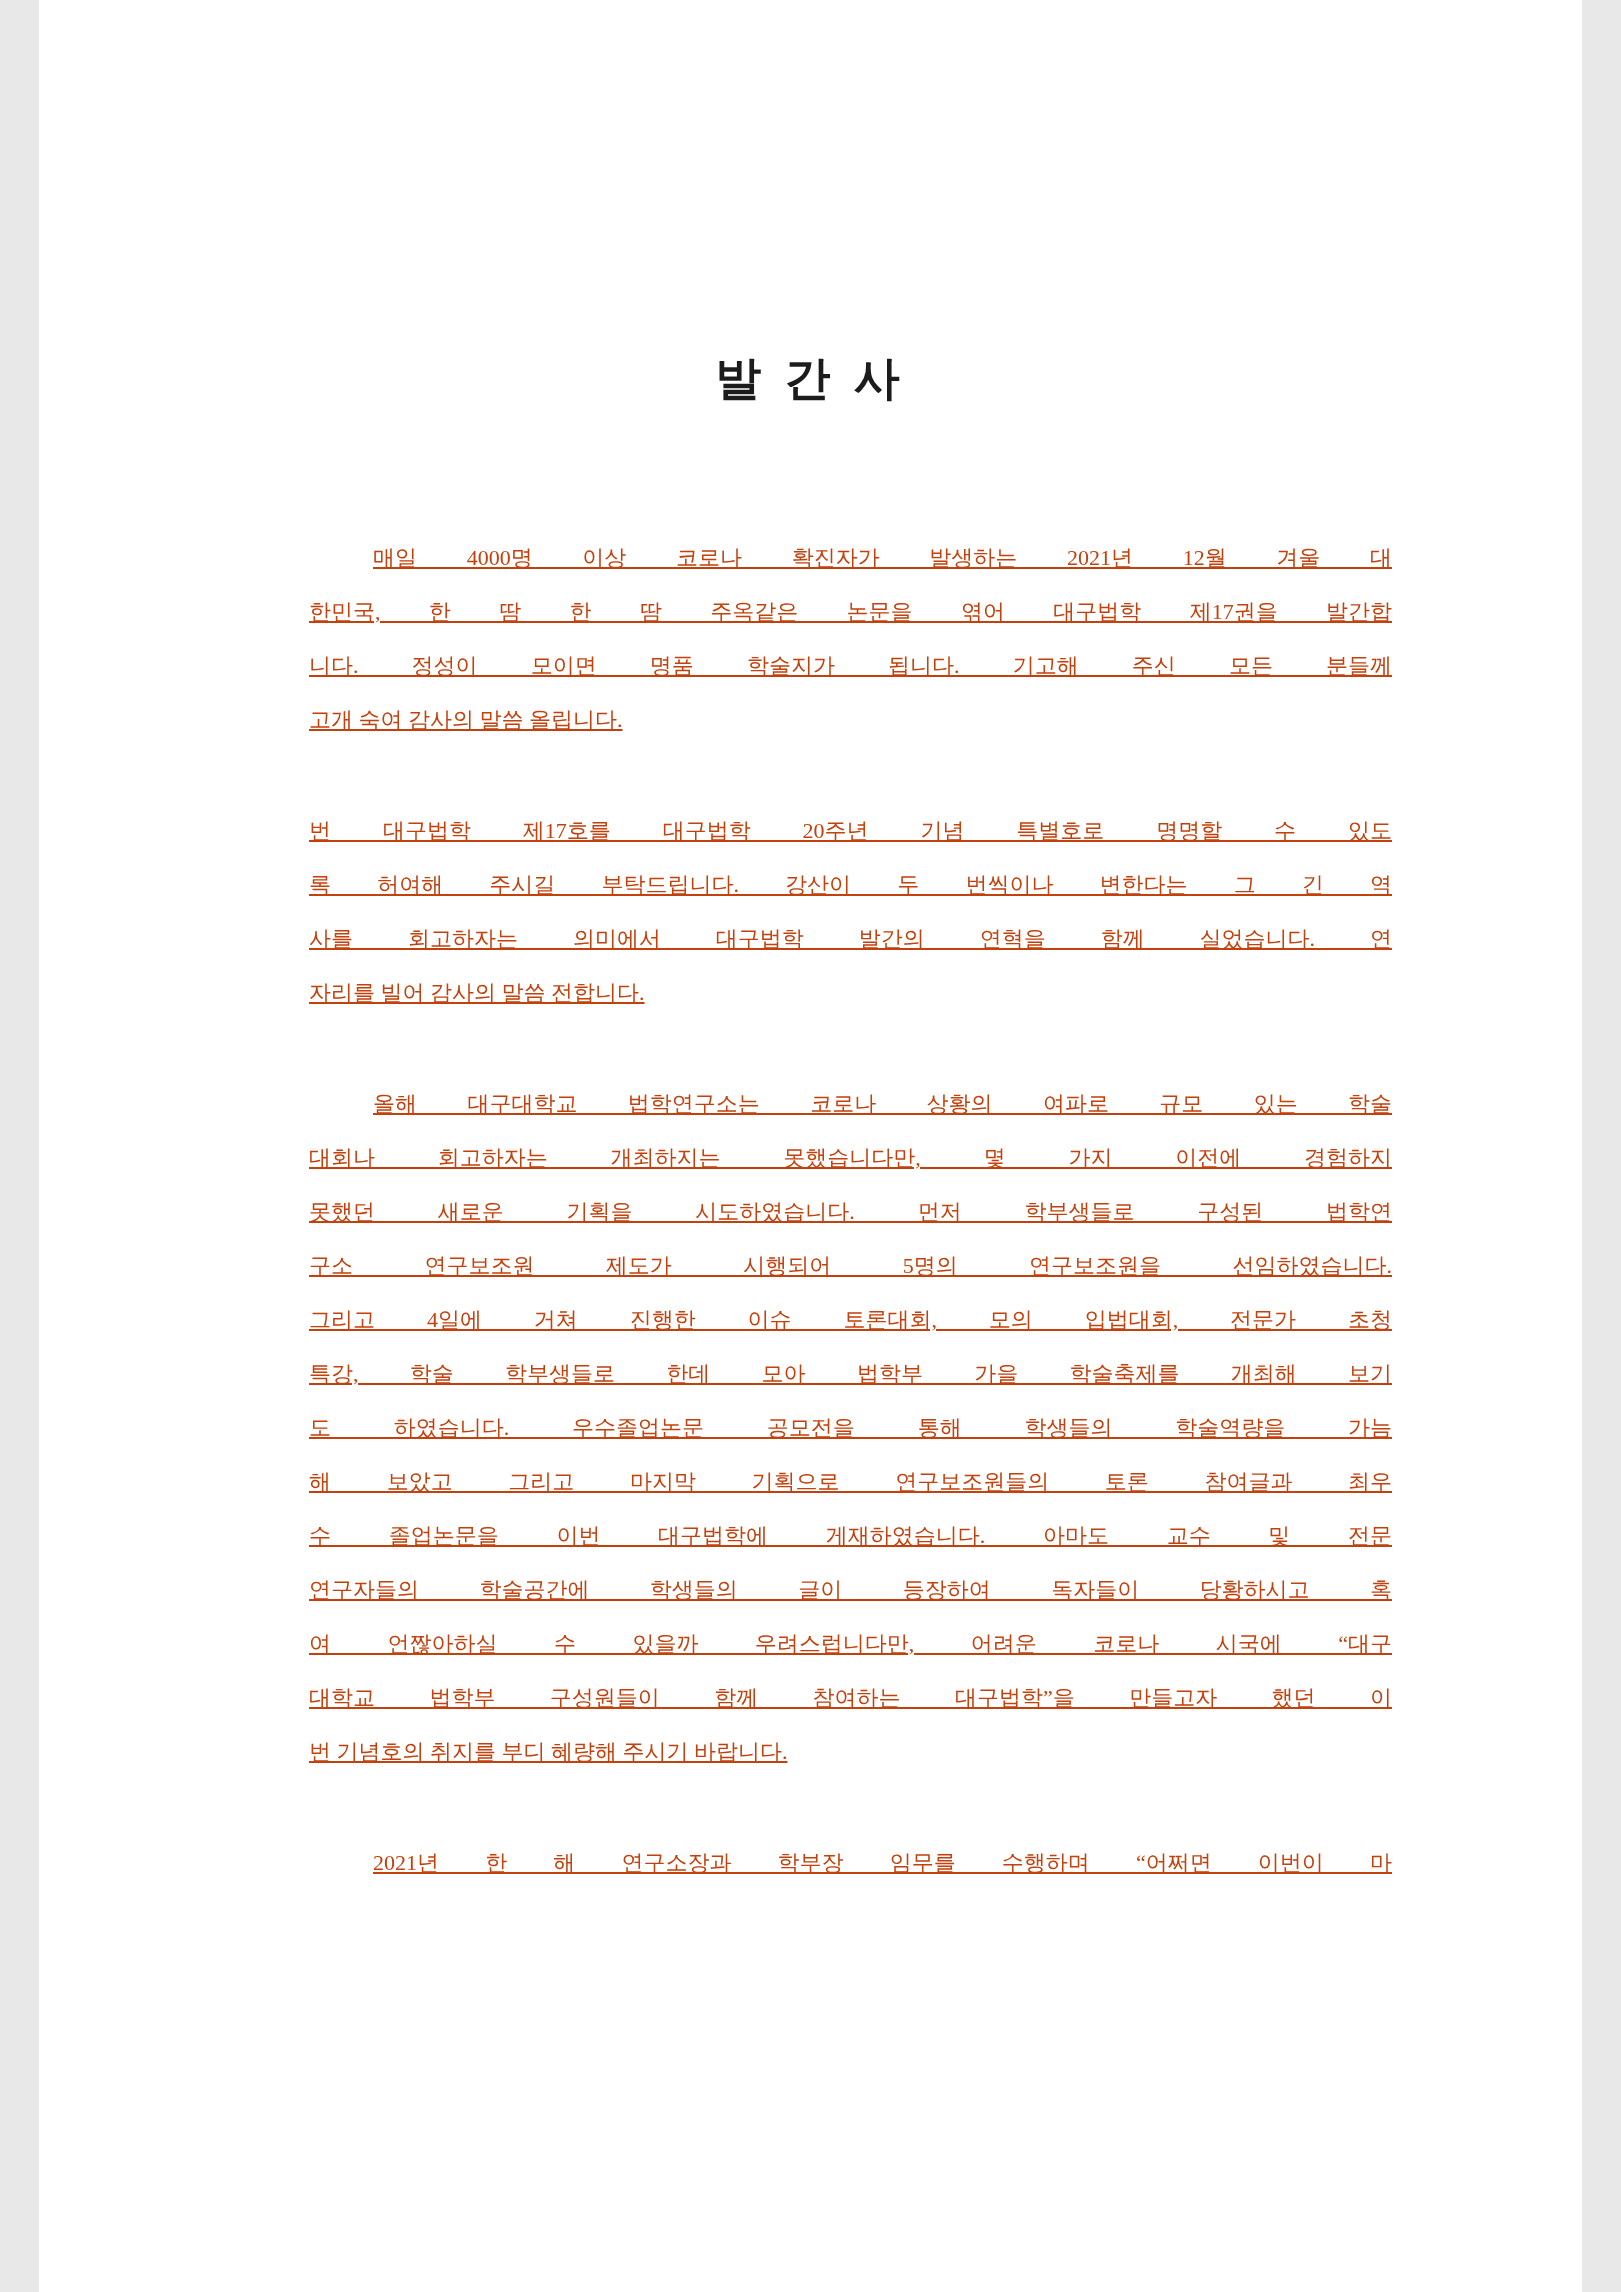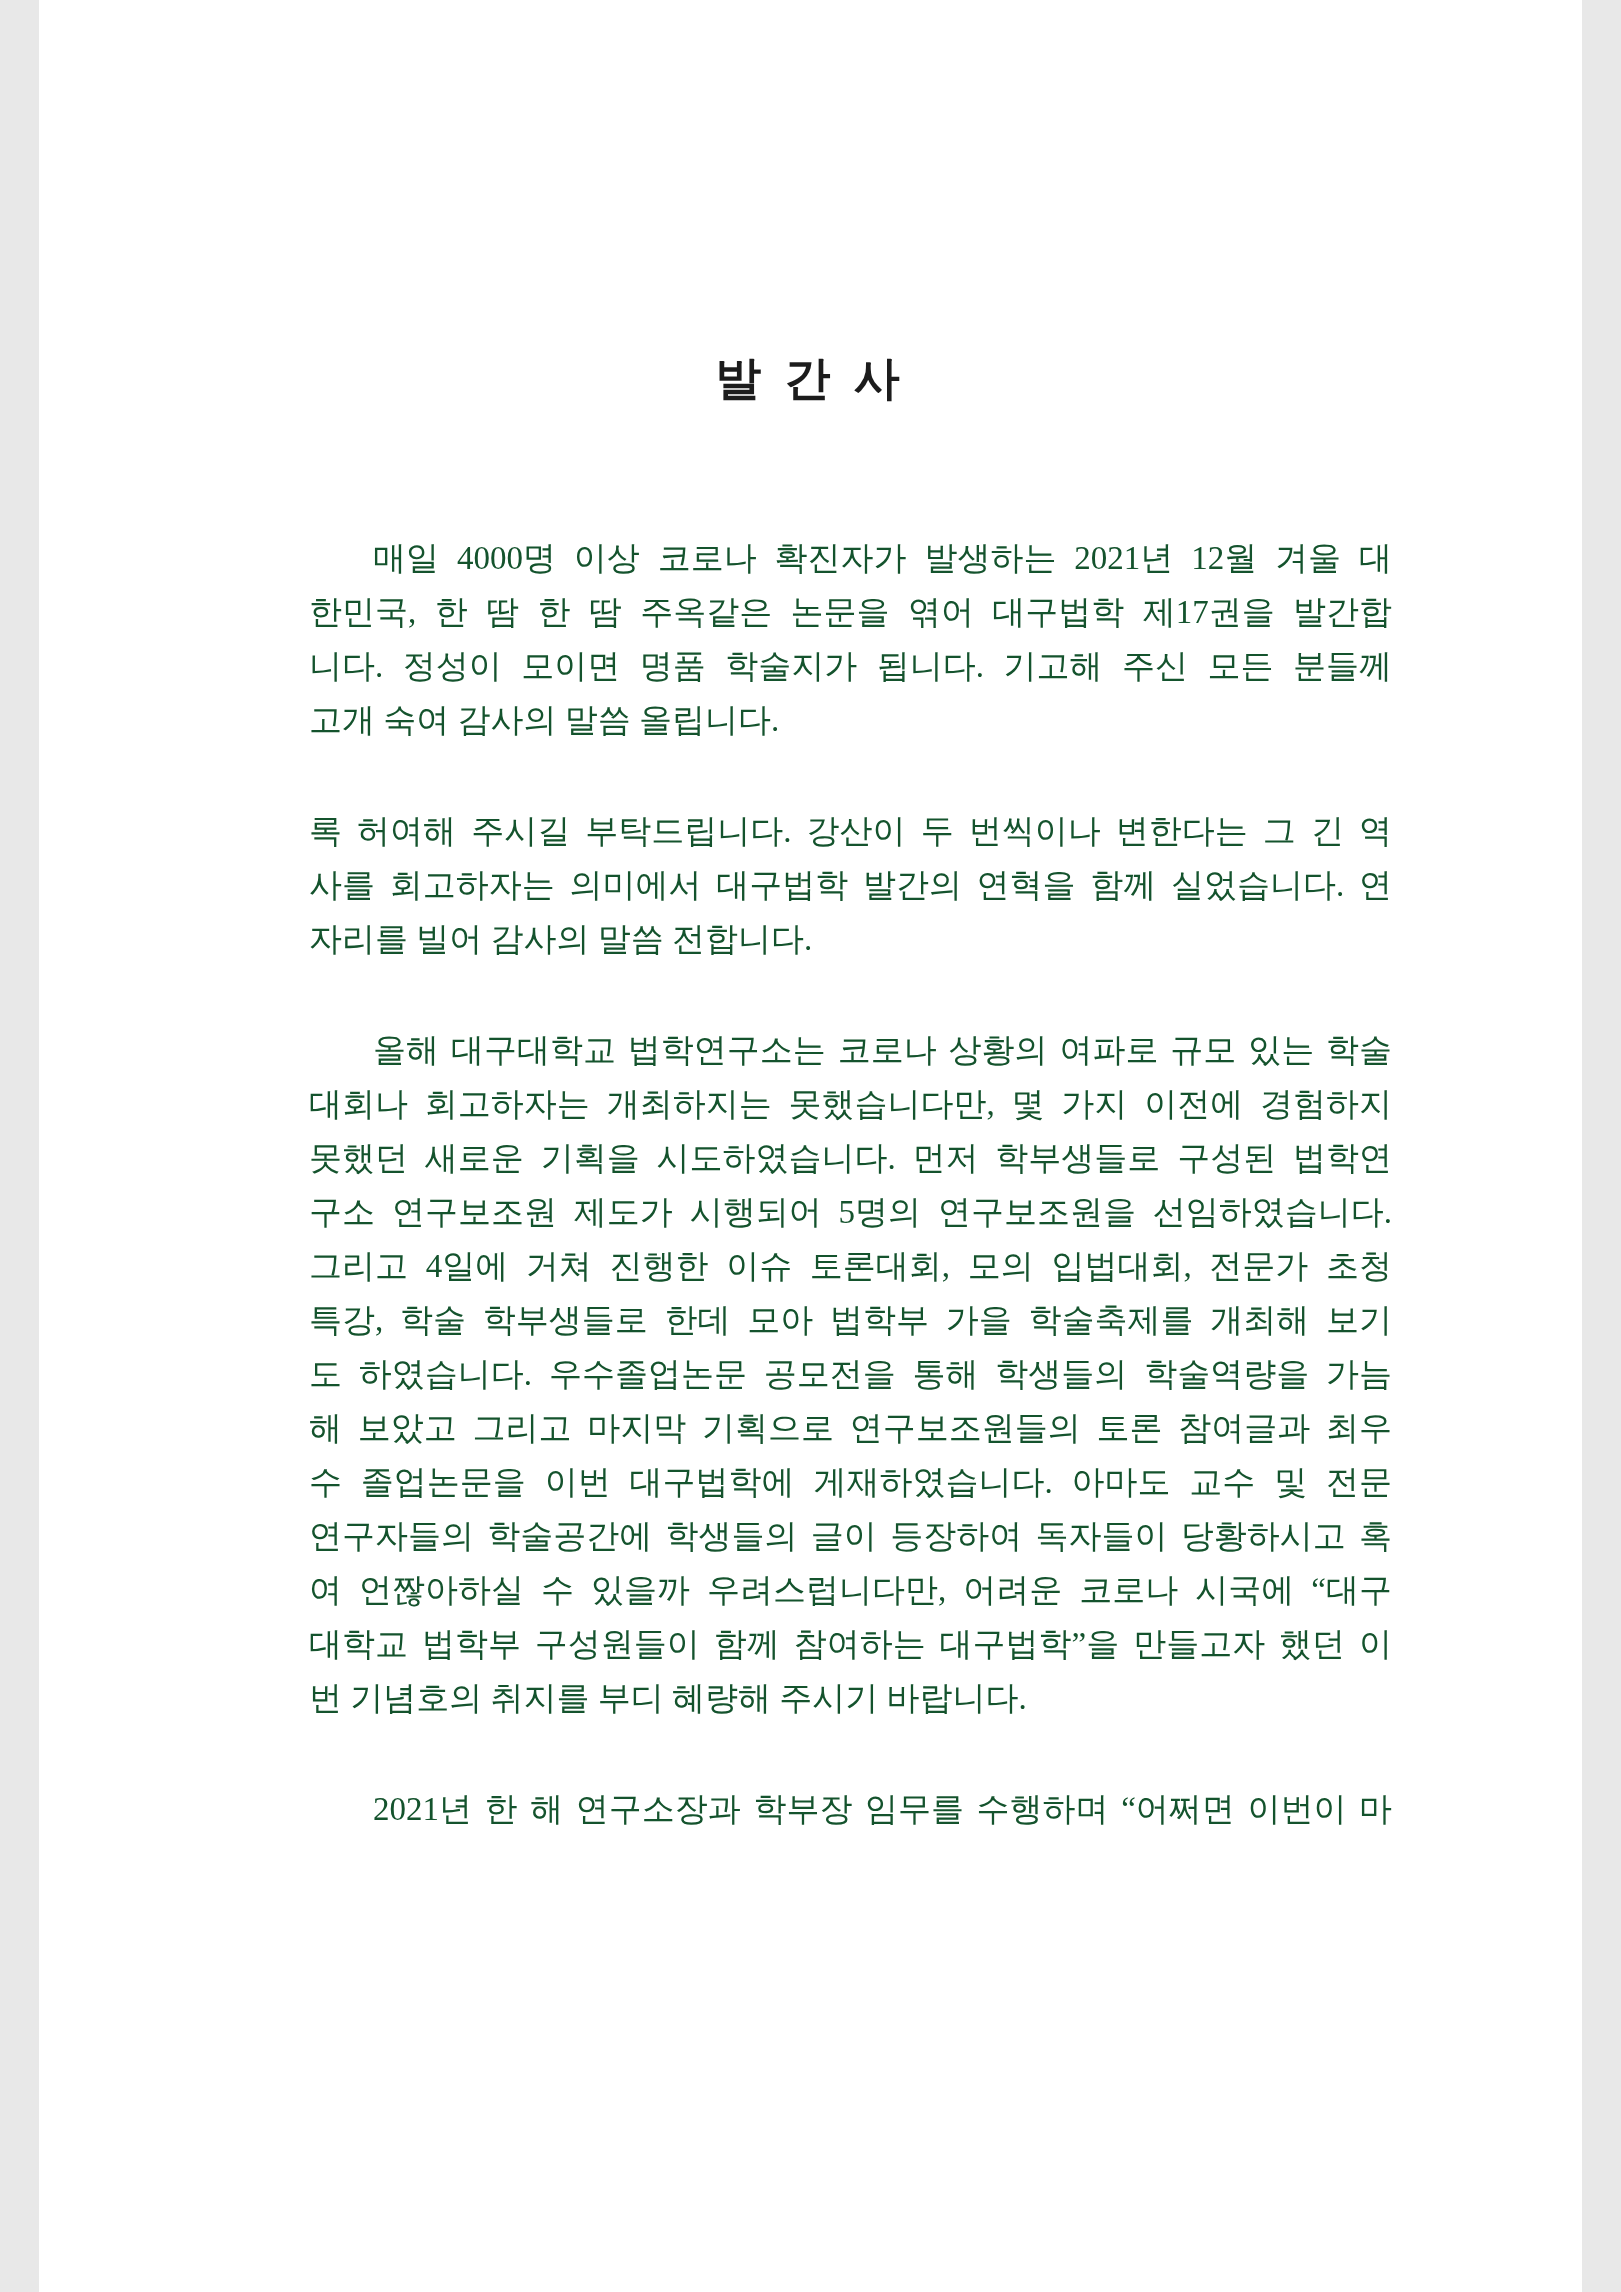--- a/index.html
+++ b/index.html
@@ -25,26 +25,27 @@
   }
   .textblock {
     width: 1083px;
     margin-left: 270px;
   }
   .para { margin-top: 57px; }
   .para.first-para { margin-top: 125px; }
   .line {
     height: 54px;
     line-height: 54px;
-    font-size: 33px;
+    font-size: 22px;
     text-align: justify;
     text-align-last: left;
     word-break: keep-all;
     white-space: normal;
-    color: #14532d;
+    color: #c2410c;
+    text-decoration: underline;
   }
   .line.full { text-align-last: justify; }
   .line.indent { padding-left: 64px; }
 </style>
 </head>
 <body>
 
 <div class="page">
 
   <h1 class="title">발 간 사</h1>
@@ -52,20 +53,21 @@
   <div class="textblock">
 
     <div class="para first-para">
       <div class="line full indent">매일 4000명 이상 코로나 확진자가 발생하는 2021년 12월 겨울 대</div>
       <div class="line full">한민국, 한 땀 한 땀 주옥같은 논문을 엮어 대구법학 제17권을 발간합</div>
       <div class="line full">니다. 정성이 모이면 명품 학술지가 됩니다. 기고해 주신 모든 분들께</div>
       <div class="line">고개 숙여 감사의 말씀 올립니다.</div>
     </div>
 
     <div class="para">
+      <div class="line full">번 대구법학 제17호를 대구법학 20주년 기념 특별호로 명명할 수 있도</div>
       <div class="line full">록 허여해 주시길 부탁드립니다. 강산이 두 번씩이나 변한다는 그 긴 역</div>
       <div class="line full">사를 회고하자는 의미에서 대구법학 발간의 연혁을 함께 실었습니다. 연</div>
       <div class="line">자리를 빌어 감사의 말씀 전합니다.</div>
     </div>
 
     <div class="para">
       <div class="line full indent">올해 대구대학교 법학연구소는 코로나 상황의 여파로 규모 있는 학술</div>
       <div class="line full">대회나 회고하자는 개최하지는 못했습니다만, 몇 가지 이전에 경험하지</div>
       <div class="line full">못했던 새로운 기획을 시도하였습니다. 먼저 학부생들로 구성된 법학연</div>
       <div class="line full">구소 연구보조원 제도가 시행되어 5명의 연구보조원을 선임하였습니다.</div>

